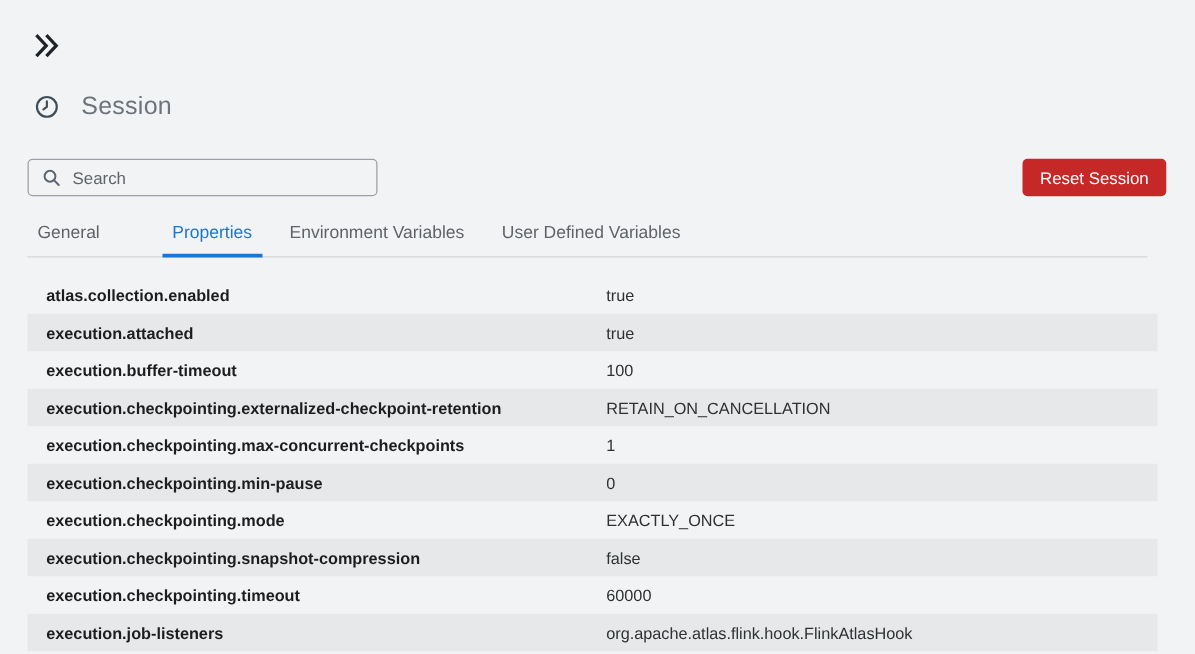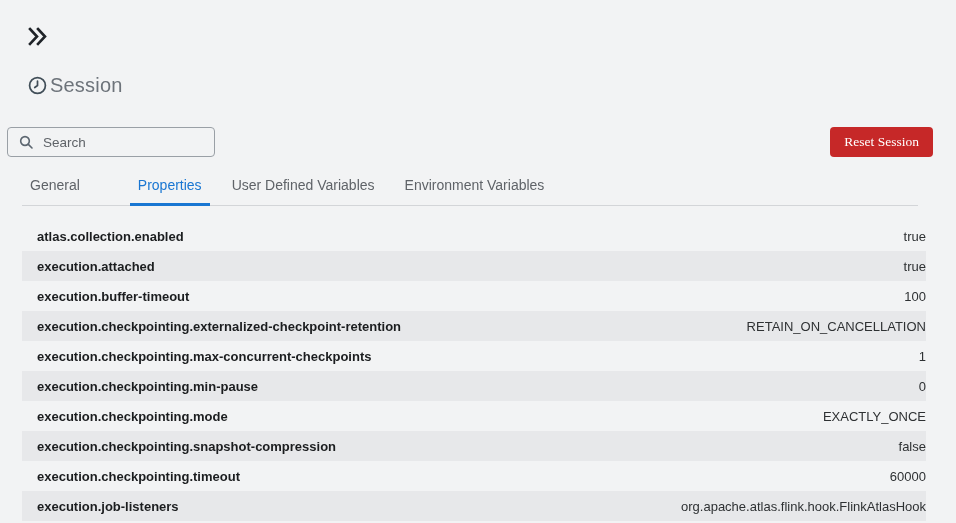--- a/index.html
+++ b/index.html
@@ -27,33 +27,33 @@
   .collapse-btn{
     position:absolute;top:25px;left:26px;
     width:24px;height:22px;
     background:none;border:none;cursor:pointer;
     display:flex;align-items:center;justify-content:center;
   }
 
   
   .page-header{
     position:absolute;top:74px;left:28px;
-    display:flex;align-items:center;gap:3px;
+    display:flex;align-items:center;gap:18px;
   }
   .page-title{
     font-size:20px;
     color:var(--heading-gray);
     font-weight:400;
     letter-spacing:.2px;
   }
 
   
   .search-wrap{
-    position:absolute;top:127px;left:7px;
-    width:208px;height:30px;
+    position:absolute;top:127px;left:22px;
+    width:280px;height:30px;
   }
   .search-input{
     width:100%;height:100%;
     border:1px solid var(--input-border);
     border-radius:4px;
     background:transparent;
     padding:0 10px 0 35px;
     font-family:"Liberation Sans", sans-serif;
     font-size:13.5px;
     color:#3c4043;
@@ -61,21 +61,21 @@
   }
   .search-input::placeholder{color:var(--text-gray);opacity:1;}
   .search-icon{
     position:absolute;left:11px;top:7px;pointer-events:none;
   }
   .reset-btn{
     position:absolute;top:127px;right:23px;
     height:30px;padding:0 14px;
     background:var(--danger-red);
     color:#fff;border:none;border-radius:4px;
-    font-family:Liberation Serif, serif;
+    font-family:Liberation Sans, sans-serif;
     font-size:13.5px;
     cursor:pointer;
   }
 
   
   .tabs{
     position:absolute;top:177px;left:22px;right:38px;
     border-bottom:1px solid var(--hairline);
     display:flex;align-items:center;
   }
@@ -103,21 +103,21 @@
   .prop-row{
     display:grid;
     grid-template-columns:448px 1fr;
     align-items:center;
     height:30px;
     padding-left:15px;
     font-size:13px;
   }
   .prop-row:nth-child(even){background:var(--stripe-gray);}
   .prop-key{font-weight:700;color:#1b1d1f;}
-  .prop-value{color:#2e3133;text-align:right;}
+  .prop-value{color:#2e3133;}
 </style>
 </head>
 <body>
 
 <button class="collapse-btn" aria-label="expand">
   <span style="display:flex;">
     <svg width="22" height="19" viewBox="0 0 22 19" fill="none" stroke="#1f2328" stroke-width="2.6" stroke-linecap="square">
       <path d="M3 2 L10 9.5 L3 17"></path>
       <path d="M11 2 L18 9.5 L11 17"></path>
     </svg>
@@ -142,22 +142,22 @@
       <path d="M15.5 15.5 L21 21"></path>
     </svg>
   </span>
 </div>
 
 <button class="reset-btn">Reset Session</button>
 
 <div class="tabs">
   <div class="tab">General</div>
   <div class="tab active">Properties</div>
+  <div class="tab">Environment Variables</div>
   <div class="tab">User Defined Variables</div>
-  <div class="tab">Environment Variables</div>
 </div>
 
 <div class="prop-table">
   <div class="prop-row">
     <span class="prop-key">atlas.collection.enabled</span>
     <span class="prop-value">true</span>
   </div>
   <div class="prop-row">
     <span class="prop-key">execution.attached</span>
     <span class="prop-value">true</span>

